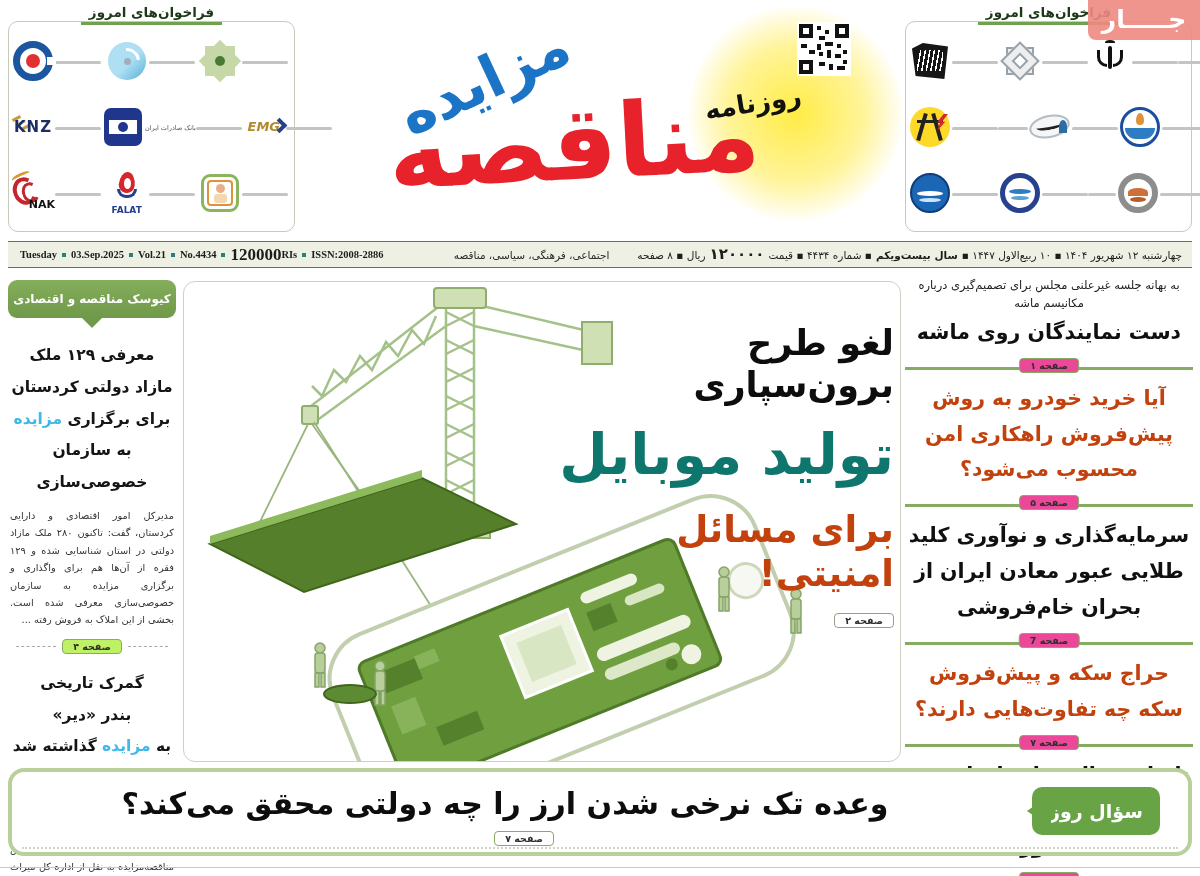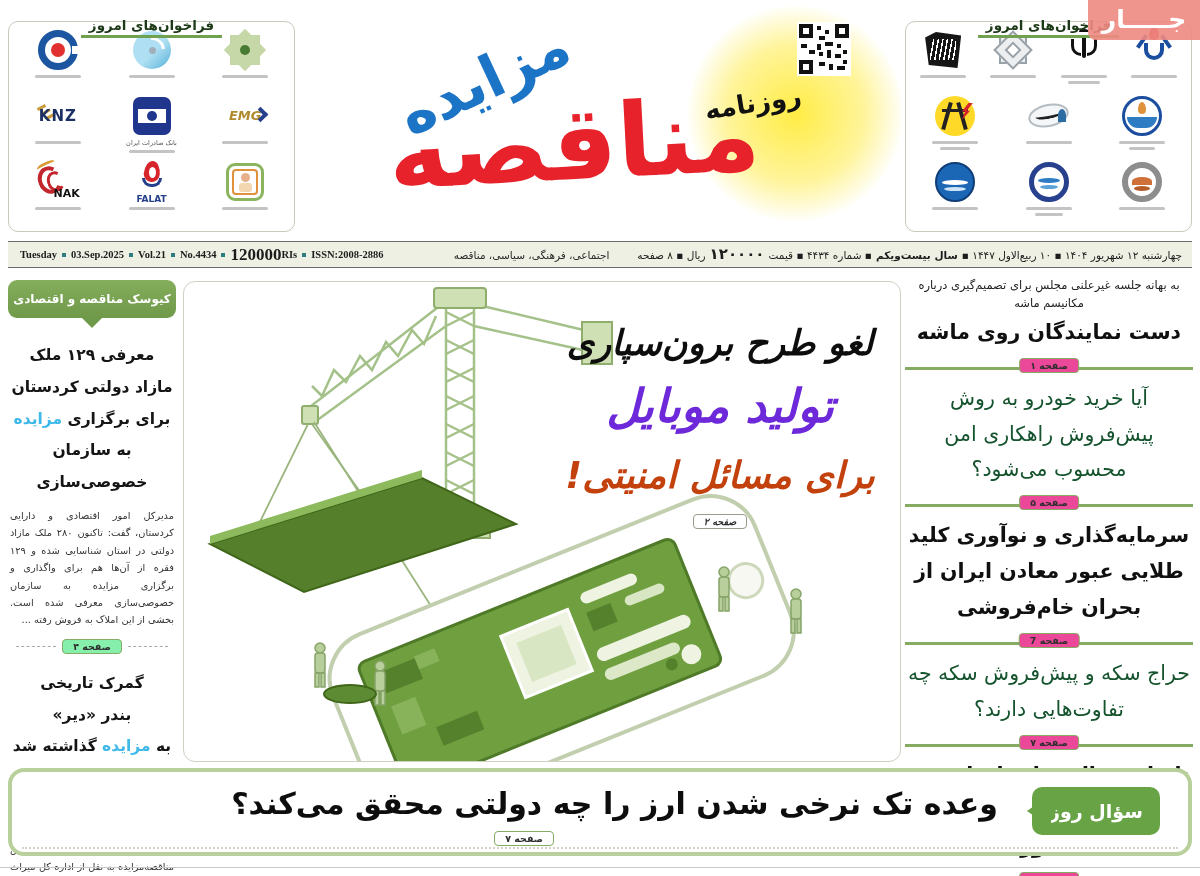--- a/index.html
+++ b/index.html
@@ -2,25 +2,25 @@
 <html lang="fa"><head>
 <meta charset="utf-8">
 <style>
   html,body{margin:0;padding:0;background:#fff;}
   #page{position:relative;width:1200px;height:876px;background:#fff;overflow:hidden;
         font-family:"DejaVu Sans",sans-serif;color:#1a1a1a;}
 
   
   .calls-header{position:absolute;top:1px;width:287px;text-align:center;font-size:13.5px;
                 font-weight:bold;color:#1d3a18;z-index:2;}
-  .calls-header span{display:inline-block;border-bottom:3.5px solid #6fa14e;padding:16px 8px 2px;}
+  .calls-header span{display:inline-block;border-bottom:3.5px solid #6fa14e;padding:3px 8px 2px;}
   .callbox{position:absolute;top:21px;width:287px;height:211px;border:1.5px solid #c6cabb;
            border-radius:10px;background:#fff;box-sizing:border-box;padding:6px 2px 2px;}
   .lrow{display:flex;height:66px;}
-  .cell{flex:1;display:flex;flex-direction:column;align-items:center;justify-content:flex-start;}
+  .cell{flex:1;display:flex;align-items:center;justify-content:flex-start;}
   .lg{position:relative;width:44px;height:44px;flex:none;}
   .lg span{position:absolute;box-sizing:border-box;}
   .cap{margin-top:3px;width:46px;height:3px;background:#c4c4c4;border-radius:2px;}
   .lbl{font-size:6.5px;color:#555;margin-top:1px;white-space:nowrap;max-width:86px;overflow:hidden;}
 
   
   .ahan .ring{inset:2px;border:7px solid #1d56a0;border-radius:50%;}
   .ahan .core{left:15px;top:15px;width:14px;height:14px;background:#e23030;border-radius:50%;}
   .ahan .gap{right:-1px;top:18px;width:9px;height:8px;background:#fff;}
   .gulf .d{inset:3px;border-radius:50%;background:linear-gradient(135deg,#aedff2 55%,#55b0d8);}
@@ -108,57 +108,57 @@
   .sepdot{display:inline-block;width:4px;height:4px;background:#2e7d7d;margin:0 5px;}
   .db-topics{direction:rtl;margin-left:auto;white-space:nowrap;color:#2a2a2a;}
   .db-fa{direction:rtl;margin-left:28px;padding-right:10px;white-space:nowrap;display:flex;align-items:center;gap:4px;}
   .db-fa .b{font-weight:bold;}
   .db-fa .pr{font-weight:bold;font-size:15px;line-height:1;}
 
   
   .rcol{position:absolute;left:905px;top:276px;width:288px;direction:rtl;text-align:center;}
   .kicker{font-size:11.5px;color:#222;line-height:1.6;}
   .rtitle{font-size:20.5px;font-weight:bold;line-height:1.75;color:#101010;margin-top:2px;}
-  .rtitle.light{font-weight:normal;color:#14532d;}
+  .rtitle.light{font-weight:bold;color:#c2410c;}
   .sep{position:relative;height:26px;}
   .sep::after{content:"";position:absolute;left:0;right:0;bottom:7px;height:3px;background:#86ab62;}
   .pbadge{position:absolute;left:50%;bottom:4px;transform:translateX(-50%);background:#ec4899;
           border:1.4px solid #86ab62;border-radius:4px;font-size:9.5px;font-weight:bold;color:#2f2f2f;
           padding:1px 10px;white-space:nowrap;z-index:1;}
 
   
   .sbar{position:absolute;left:8px;top:280px;width:168px;direction:rtl;text-align:center;}
   .stab{position:relative;background:linear-gradient(#84ad5c,#6f9a49);color:#fff;font-size:12px;
         font-weight:bold;border-radius:9px;height:38px;line-height:38px;}
   .stab::after{content:"";position:absolute;left:44%;bottom:-10px;border:10px solid transparent;
                border-top-color:#6f9a49;border-bottom:none;}
   .stitle{font-size:15.5px;font-weight:bold;line-height:2.05;color:#151515;margin-top:22px;}
   .hl{color:#3fb9e9;}
   .sbody{font-size:9.8px;line-height:1.78;text-align:justify;color:#333;margin:8px 2px 0;}
   .srow{display:flex;align-items:center;gap:6px;margin:10px 8px 2px;}
   .sdash{flex:1;border-top:1.5px dashed #a8a8a8;}
-  .sbadge{background:#86efac;border:1.4px solid #86ab62;border-radius:4px;font-size:9.5px;font-weight:bold;
+  .sbadge{background:#bef264;border:1.4px solid #86ab62;border-radius:4px;font-size:9.5px;font-weight:bold;
           color:#2f2f2f;padding:1px 10px;white-space:nowrap;}
 
   
   .centerbox{position:absolute;left:183px;top:281px;width:718px;height:481px;border:1.6px solid #cdd0c3;
              border-radius:12px;box-sizing:border-box;background:#fff;overflow:hidden;}
   .centerbox svg.illu{position:absolute;left:0;top:0;width:718px;height:481px;}
-  .mh{position:absolute;right:6px;top:40px;width:348px;direction:rtl;text-align:center;font-style:italic;}
+  .mh{position:absolute;right:6px;top:40px;width:348px;direction:rtl;text-align:right;}
   .mh .l1{font-size:35px;font-weight:bold;color:#0d0d0d;line-height:1.2;}
-  .mh .l2{font-size:46px;font-weight:bold;color:#6d28d9;line-height:1.25;margin-top:14px;}
+  .mh .l2{font-size:56px;font-weight:bold;color:#0f766e;line-height:1.25;margin-top:14px;}
   .mh .l3{font-size:37px;font-weight:bold;color:#c2410c;line-height:1.2;margin-top:18px;}
   .mh .mbadge{display:inline-block;background:#fff;border:1.4px solid #9a9a8a;border-radius:4px;
               font-size:9.5px;font-weight:bold;color:#2f2f2f;padding:1px 10px;margin-top:16px;}
 
   
   .banner{position:absolute;left:8px;top:768px;width:1184px;height:88px;border:4.5px solid #b9d09c;
           border-radius:16px;box-sizing:border-box;background:#fff;}
   .banner::after{content:"";position:absolute;left:10px;right:10px;bottom:3px;border-top:2px dotted #d4d4c6;}
-  .btitle{position:absolute;left:0;right:190px;top:14px;text-align:right;direction:rtl;
+  .btitle{position:absolute;left:0;right:190px;top:14px;text-align:center;direction:rtl;
           font-size:30px;font-weight:bold;color:#0d0d0d;}
   .bbadge{position:absolute;left:41%;bottom:6px;background:#fff;border:1.4px solid #86ab62;border-radius:4px;
           font-size:9.5px;font-weight:bold;color:#2f2f2f;padding:1px 10px;z-index:1;}
   .qbtn{position:absolute;right:28px;top:15px;width:128px;height:48px;background:#68a345;border-radius:10px;
         color:#fff;font-size:19px;font-weight:bold;text-align:center;line-height:48px;direction:rtl;}
   .qbtn::before{content:"";position:absolute;left:-22px;top:7px;border:17px solid transparent;
                 border-right:24px solid #68a345;}
   .bottom-rule{position:absolute;top:867px;left:0;width:1200px;border-top:1.5px solid #c7c7c7;}
 </style>
 </head>

